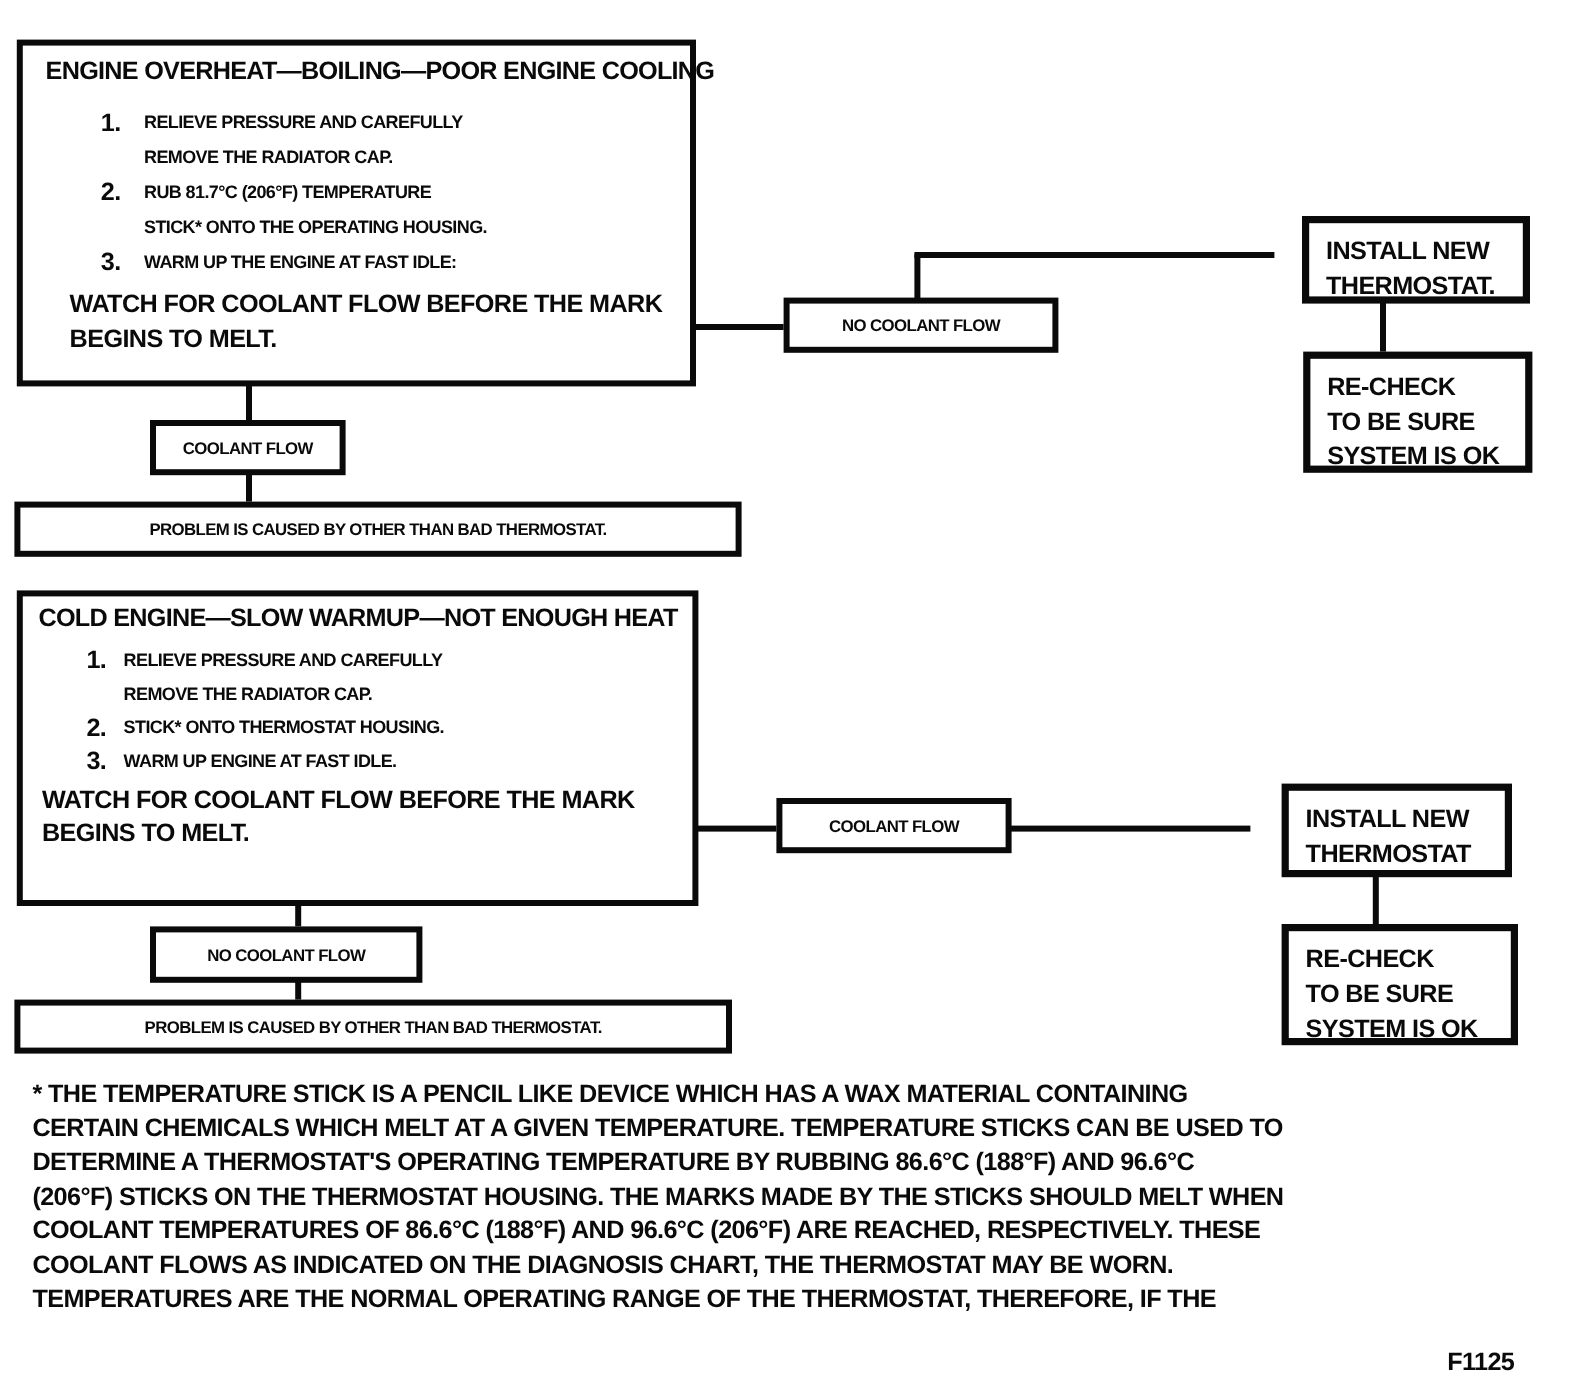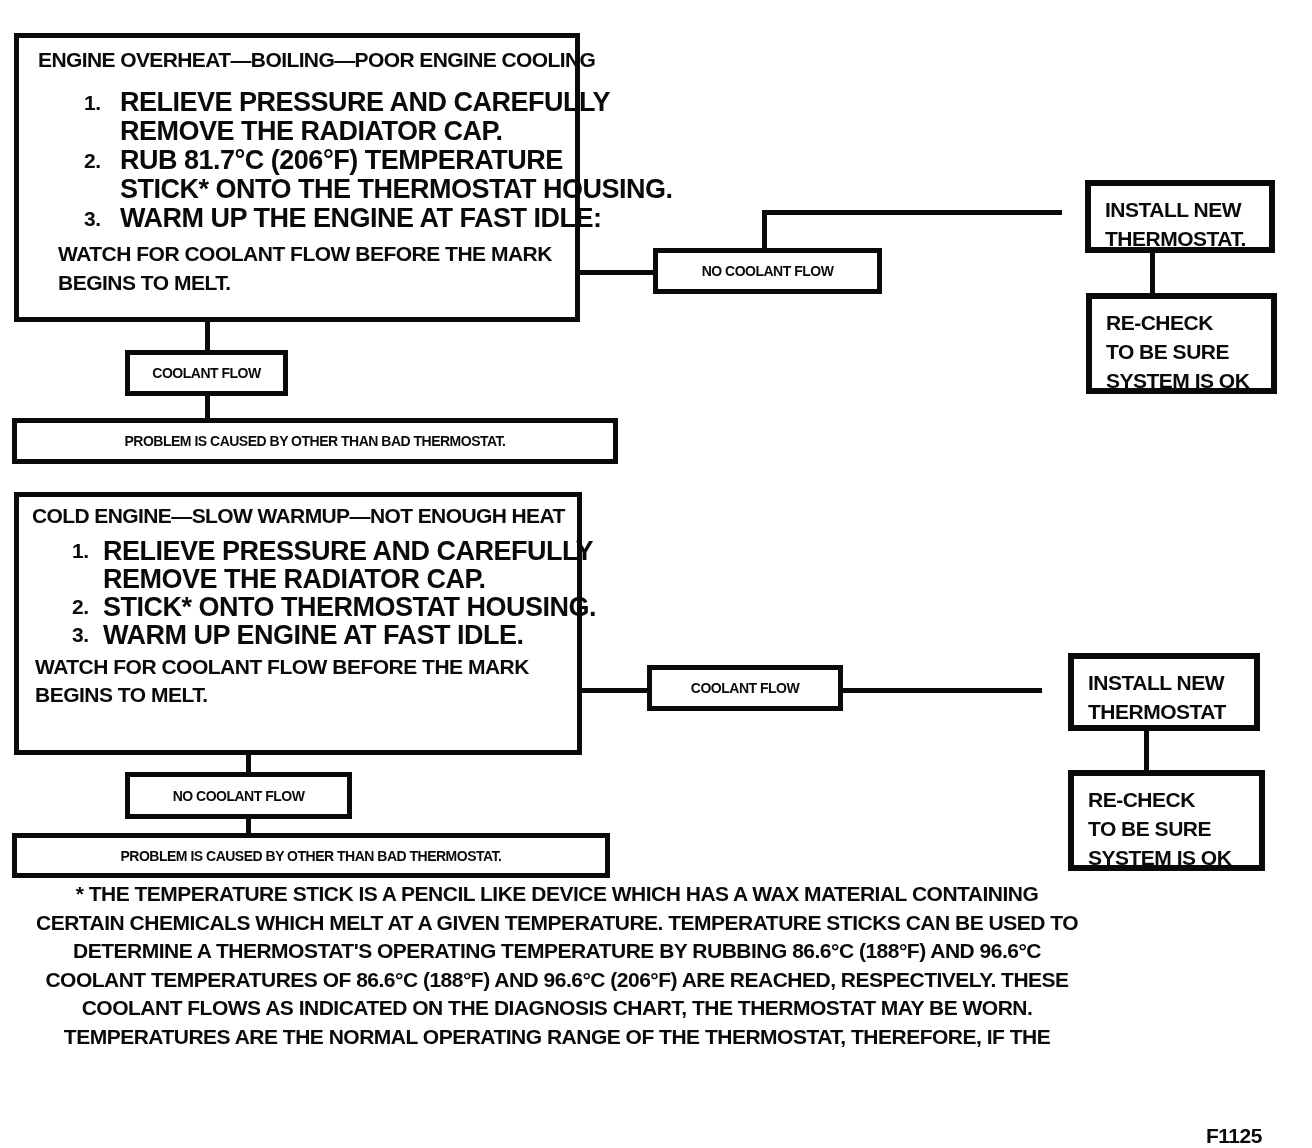--- a/index.html
+++ b/index.html
@@ -19,27 +19,27 @@
   .boxB .bb-title { margin-bottom:9px; }
   .steps { }
   .boxA .steps { margin-left:46px; }
   .boxB .steps { margin-left:40px; }
   .step { display:flex; }
   .boxA .step, .boxA .flush div { line-height:29px; }
   .boxB .step, .boxB .flush div { line-height:28px; }
   .step .num { flex:none; font-size:21px; letter-spacing:-0.5px; }
   .boxA .num { width:36px; }
   .boxB .num { width:31px; }
-  .step .stext span { display:block; font-size:27px; letter-spacing:-0.5px; white-space:nowrap; }
+  .step .stext span { display:block; font-size:15px; letter-spacing:-0.5px; white-space:nowrap; }
   .boxA .flush { margin-left:20px; margin-top:6px; }
   .boxB .flush { margin-left:3px;  margin-top:4px; }
   .flush div { font-size:21px; letter-spacing:-0.5px; white-space:nowrap; }
   .sideBox { padding:9px 8px 0 14px;margin-left:28px; }
   .sideBox div { font-size:21px; letter-spacing:-0.5px; line-height:29px; white-space:nowrap; }
-  .footnote { position:absolute; left:27px; top:880px; width:1060px;text-align:center; }
+  .footnote { position:absolute; left:27px; top:898px; width:1060px; }
   .footnote div { font-size:21px; letter-spacing:-0.5px; line-height:28.5px; white-space:nowrap; }
   .figlabel { position:absolute; left:1206px; top:1124px; font-size:21px; letter-spacing:-0.5px; }
 </style>
 </head>
 <body>
 
 <div class="canvas">
 
   <div class="box bigbox boxA" style="left:14px; top:33px; width:566px; height:289px;">
     <div class="bb-title">ENGINE OVERHEAT—BOILING—POOR ENGINE COOLING</div>
@@ -48,21 +48,21 @@
         <span class="num">1.</span>
         <span class="stext">
           <span>RELIEVE PRESSURE AND CAREFULLY</span>
           <span>REMOVE THE RADIATOR CAP.</span>
         </span>
       </div>
       <div class="step">
         <span class="num">2.</span>
         <span class="stext">
           <span>RUB 81.7°C (206°F) TEMPERATURE</span>
-          <span>STICK* ONTO THE THERMOSTAT HOUSING.</span>
+          <span>STICK* ONTO THE OPERATING HOUSING.</span>
         </span>
       </div>
       <div class="step">
         <span class="num">3.</span>
         <span class="stext">
           <span>WARM UP THE ENGINE AT FAST IDLE:</span>
         </span>
       </div>
     </div>
     <div class="flush">
@@ -150,20 +150,21 @@
   </div>
   <div class="line" style="left:246px; top:817px; width:5px; height:18px;"></div>
   <div class="box lbl" style="left:12px; top:833px; width:598px; height:45px;">
     <span class="t21">PROBLEM IS CAUSED BY OTHER THAN BAD THERMOSTAT.</span>
   </div>
 
   <div class="footnote">
     <div>* THE TEMPERATURE STICK IS A PENCIL LIKE DEVICE WHICH HAS A WAX MATERIAL CONTAINING</div>
     <div>CERTAIN CHEMICALS WHICH MELT AT A GIVEN TEMPERATURE. TEMPERATURE STICKS CAN BE USED TO</div>
     <div>DETERMINE A THERMOSTAT'S OPERATING TEMPERATURE BY RUBBING 86.6°C (188°F) AND 96.6°C</div>
+    <div>(206°F) STICKS ON THE THERMOSTAT HOUSING. THE MARKS MADE BY THE STICKS SHOULD MELT WHEN</div>
     <div>COOLANT TEMPERATURES OF 86.6°C (188°F) AND 96.6°C (206°F) ARE REACHED, RESPECTIVELY. THESE</div>
     <div>COOLANT FLOWS AS INDICATED ON THE DIAGNOSIS CHART, THE THERMOSTAT MAY BE WORN.</div>
     <div>TEMPERATURES ARE THE NORMAL OPERATING RANGE OF THE THERMOSTAT, THEREFORE, IF THE</div>
   </div>
 
   <div class="figlabel">F1125</div>
 
 </div>
 
 </body></html>

